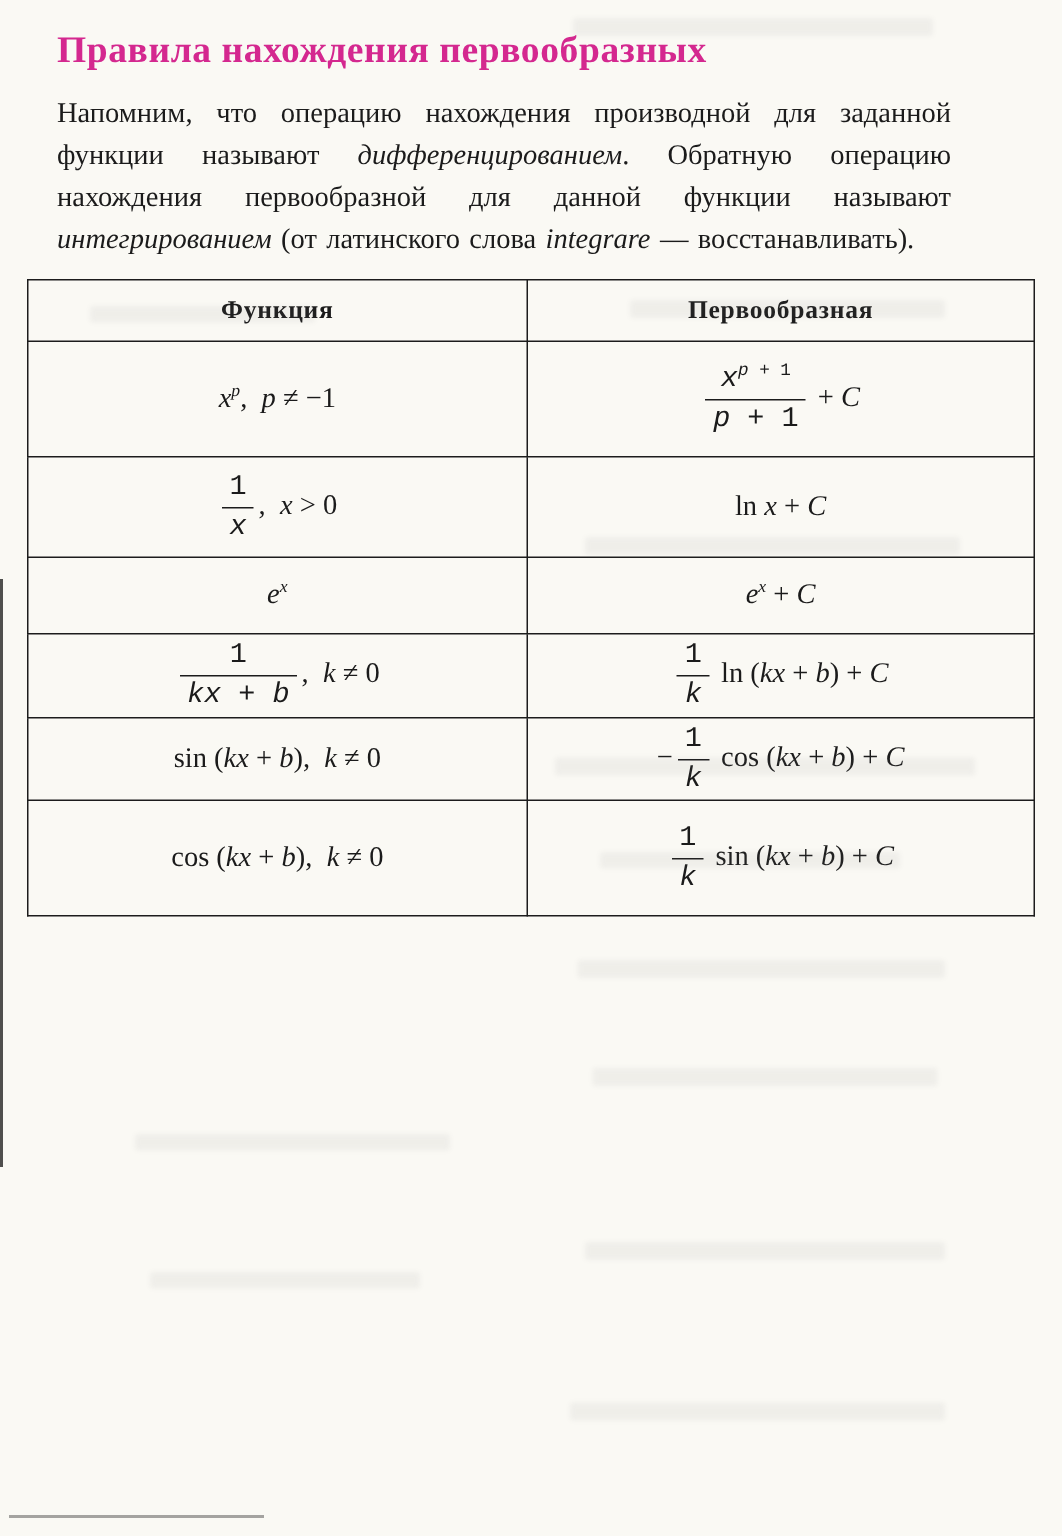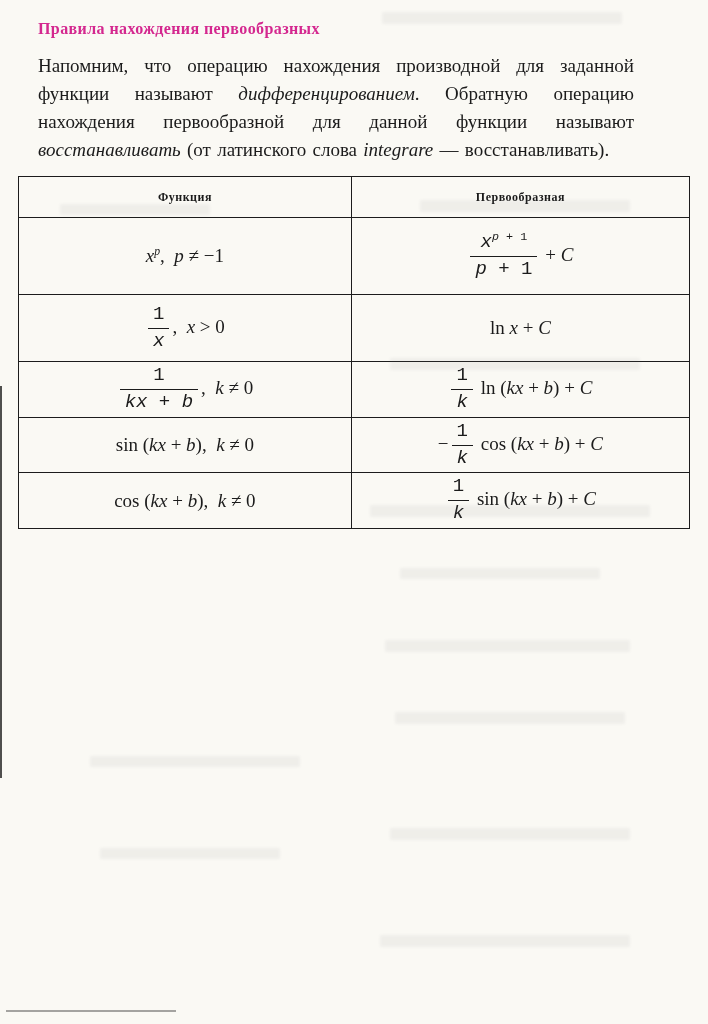--- a/index.html
+++ b/index.html
@@ -11,21 +11,21 @@
     color: #1b1b1b;
     position: relative;
   }
   .page {
     position: relative;
     width: 708px; height: 1024px;
     padding: 16px 20px 0 38px;
     box-sizing: border-box;
   }
   .title {
-    font-size: 16px;
+    font-size: 25px;
     font-weight: bold;
     letter-spacing: 0.4px;
     margin: 4px 0 14px 0;
   }
   .body-par {
     font-size: 19px;
     line-height: 28px;
     text-align: justify;
     width: 596px;
     margin: 0 0 9px 0;
@@ -39,21 +39,21 @@
   }
   table.antider th, table.antider td {
     border: 1.7px solid #1c1c1c;
     text-align: center;
     vertical-align: middle;
     padding: 3px 6px;
     font-size: 19px;
     background: transparent;
   }
   table.antider th {
-    font-size: 12px;
+    font-size: 17px;
     font-weight: bold;
     letter-spacing: 0.5px;
     height: 34px;
   }
   table.antider col.c1 { width: 49.6%; }
   table.antider col.c2 { width: 50.4%; }
   tbody tr:nth-child(1) td { height: 70px; }
   tbody tr:nth-child(2) td { height: 60px; }
   tbody tr:nth-child(3) td { height: 44px; }
   tbody tr:nth-child(4) td { height: 38px; }
@@ -109,41 +109,45 @@
     opacity: 0.4;
   }
 </style>
 </head>
 <body>
 
 <div class="page">
 
   <h1 class="title" style="color: rgb(212, 40, 143);">Правила нахождения первообразных</h1>
 
-  <p class="body-par">Напомним, что операцию нахождения производной для заданной функции называют <i>дифференцированием</i>. Обратную операцию нахождения первообразной для данной функции называют <i>восстанавливать</i> (от латинского слова <i>integrare</i> — восстанавливать).</p>
+  <p class="body-par">Напомним, что операцию нахождения производной для заданной функции называют <i>дифференцированием</i>. Обратную операцию нахождения первообразной для данной функции называют <i>интегрированием</i> (от латинского слова <i>integrare</i> — восстанавливать).</p>
 
   <table class="antider">
     <colgroup>
         <col class="c1">
         <col class="c2">
       </colgroup>
     <thead>
       <tr>
         <th>Функция</th>
         <th>Первообразная</th>
       </tr>
     </thead>
     <tbody>
       <tr>
         <td><i>x</i><sup><i>p</i></sup>, &nbsp;<i>p</i> ≠ −1</td>
         <td><span class="frac"><span class="num"><i>x</i><sup><i>p</i> + 1</sup></span><span class="den"><i>p</i> + 1</span></span> + <i>C</i></td>
       </tr>
       <tr>
         <td><span class="frac"><span class="num">1</span><span class="den"><i>x</i></span></span>, &nbsp;<i>x</i> &gt; 0</td>
         <td>ln <i>x</i> + <i>C</i></td>
+      </tr>
+      <tr>
+        <td><i>e</i><sup><i>x</i></sup></td>
+        <td><i>e</i><sup><i>x</i></sup> + <i>C</i></td>
       </tr>
       <tr>
         <td><span class="frac"><span class="num">1</span><span class="den"><i>kx</i> + <i>b</i></span></span>, &nbsp;<i>k</i> ≠ 0</td>
         <td><span class="frac"><span class="num">1</span><span class="den"><i>k</i></span></span> ln (<i>kx</i> + <i>b</i>) + <i>C</i></td>
       </tr>
       <tr>
         <td>sin (<i>kx</i> + <i>b</i>), &nbsp;<i>k</i> ≠ 0</td>
         <td>−<span class="frac"><span class="num">1</span><span class="den"><i>k</i></span></span> cos (<i>kx</i> + <i>b</i>) + <i>C</i></td>
       </tr>
       <tr>

